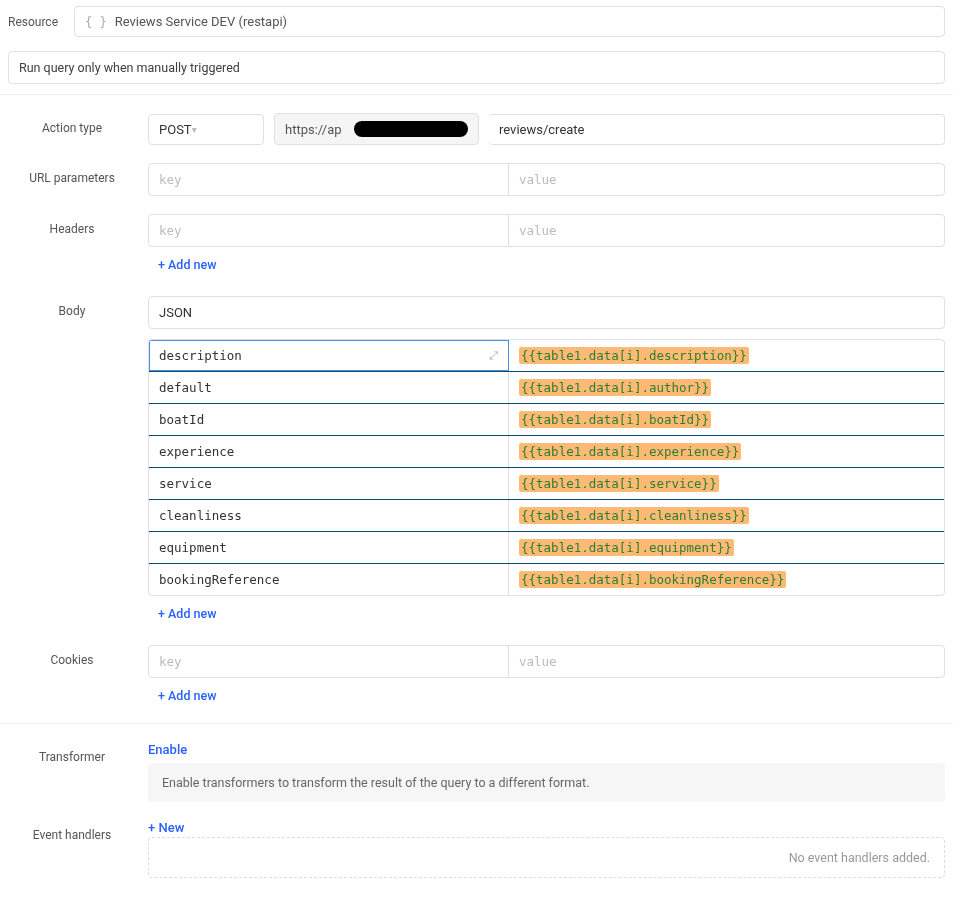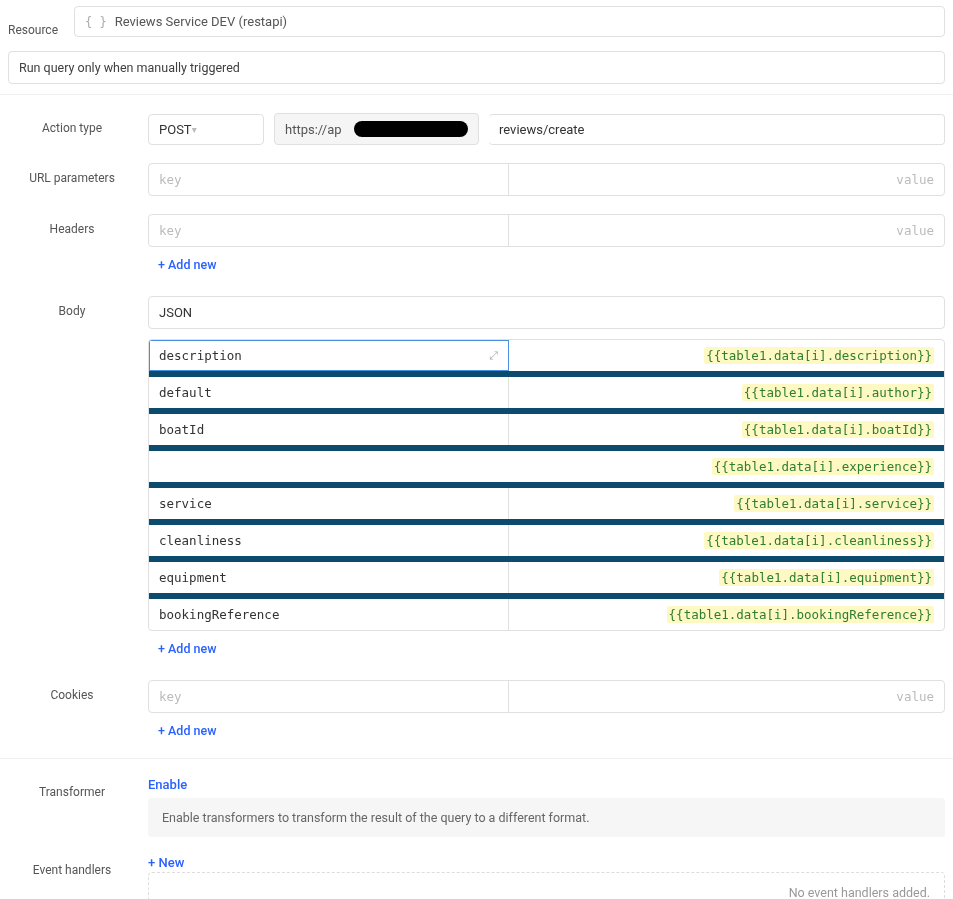--- a/index.html
+++ b/index.html
@@ -24,21 +24,21 @@
     color: #555;
     font-size: 12px;
     flex-shrink: 0;
   }
   .content-col {
     flex: 1;
     min-width: 0;
   }
   .resource-bar {
     display: flex;
-    align-items: flex-end;
+    align-items: center;
     padding: 6px 8px;
   }
   .resource-label {
     width: 66px;
     color: #555;
     font-size: 12px;
   }
   .resource-select {
     flex: 1;
     border: 1px solid #e0e0e0;
@@ -122,21 +122,21 @@
     color: #888;
     margin-top: 8px;
   }
   .kv-table {
     border: 1px solid #e0e0e0;
     border-radius: 4px;
     overflow: hidden;
   }
   .kv-row {
     display: flex;
-    border-bottom: 6px solid #0c4a6e;
+    border-bottom: 1px solid #0c4a6e;
   }
   .kv-row:last-child { border-bottom: none; }
   .kv-key, .kv-val {
     padding: 8px 10px;
     font-size: 12.5px;
   }
   .kv-key {
     width: 360px;
     border-right: 1px solid #e0e0e0;
     color: #333;
@@ -145,24 +145,23 @@
     align-items: center;
     justify-content: space-between;
   }
   .kv-key.placeholder, .kv-val.placeholder {
     color: #bbb;
     font-family: "SFMono-Regular", Consolas, monospace;
   }
   .kv-val {
     flex: 1;
     font-family: "SFMono-Regular", Consolas, monospace;
-    text-align: right;
   }
   .expr {
-    background: #fef9c3;
+    background: #fdba74;
     color: #2e7d32;
     padding: 1px 2px;
     border-radius: 2px;
   }
   .add-new {
     color: #2962ff;
     font-size: 12.5px;
     padding: 10px 10px 6px 10px;
     cursor: pointer;
     font-weight: 500;
@@ -303,20 +302,23 @@
           </div>
           <div class="kv-val"><span class="expr">{{table1.data[i].author}}</span></div>
         </div>
         <div class="kv-row">
           <div class="kv-key">
             <span>boatId</span>
           </div>
           <div class="kv-val"><span class="expr">{{table1.data[i].boatId}}</span></div>
         </div>
         <div class="kv-row">
+          <div class="kv-key">
+            <span>experience</span>
+          </div>
           <div class="kv-val"><span class="expr">{{table1.data[i].experience}}</span></div>
         </div>
         <div class="kv-row">
           <div class="kv-key">
             <span>service</span>
           </div>
           <div class="kv-val"><span class="expr">{{table1.data[i].service}}</span></div>
         </div>
         <div class="kv-row">
           <div class="kv-key">

